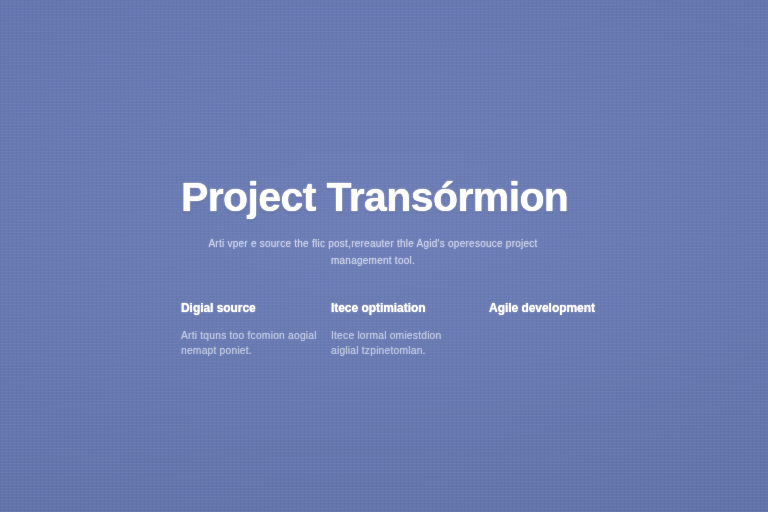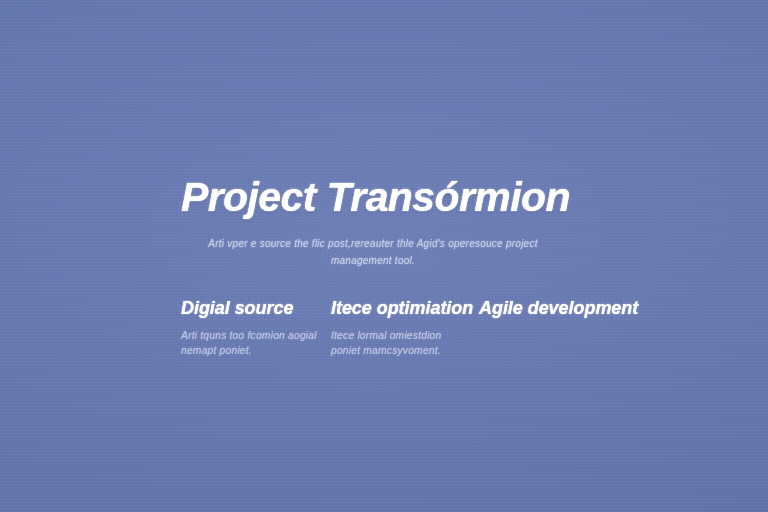--- a/index.html
+++ b/index.html
@@ -16,21 +16,20 @@
   }
 
   #hero-slide {
     position: relative;
     width: 768px;
     height: 512px;
     background: #6475ad;
     background-image:
       radial-gradient(ellipse 120% 90% at 50% 45%, rgba(118,133,190,0.55) 0%, rgba(100,117,173,0.0) 70%),
       linear-gradient(168deg, #6476ae 0%, #6475ad 45%, #6273a9 100%);
-    font-style: italic;
   }
 
   
   #noise-overlay {
     position: absolute;
     inset: 0;
     pointer-events: none;
     opacity: 0.055;
     background-image:
       repeating-linear-gradient(0deg, rgba(255,255,255,0.55) 0px, rgba(255,255,255,0.55) 1px, rgba(0,0,0,0) 1px, rgba(0,0,0,0) 3px),
@@ -86,21 +85,21 @@
 
   .feature-column {
     box-sizing: border-box;
   }
   .feature-column.col-0 { width: 150px; padding-right: 12px; }
   .feature-column.col-1 { width: 148px; padding-right: 12px; }
   .feature-column.col-2 { width: 126px; text-align: center; }
 
   .feature-heading {
     margin: 0;
-    font-size: 18px;
+    font-size: 12px;
     line-height: 16px;
     font-weight: 700;
     color: #ffffff;
     letter-spacing: -0.05px;
     white-space: nowrap;
     text-shadow: 0 0 1px rgba(255,255,255,0.9), 0 0 2.4px rgba(255,255,255,0.35);
     filter: blur(0.3px);
   }
 
   .feature-body {
@@ -129,21 +128,21 @@
 
   <div id="feature-columns">
 
     <div class="feature-column col-0">
       <h3 class="feature-heading">Digial source</h3>
       <p class="feature-body">Arti tquns too fcomion aogial nemapt poniet.</p>
     </div>
 
     <div class="feature-column col-1">
       <h3 class="feature-heading">Itece optimiation</h3>
-      <p class="feature-body">Itece lormal omiestdion poniet mamcsyvoment.</p>
+      <p class="feature-body">Itece lormal omiestdion aiglial tzpinetomlan.</p>
     </div>
 
     <div class="feature-column col-2">
       <h3 class="feature-heading">Agile development</h3>
     </div>
 
   </div>
 
 </div>
 

